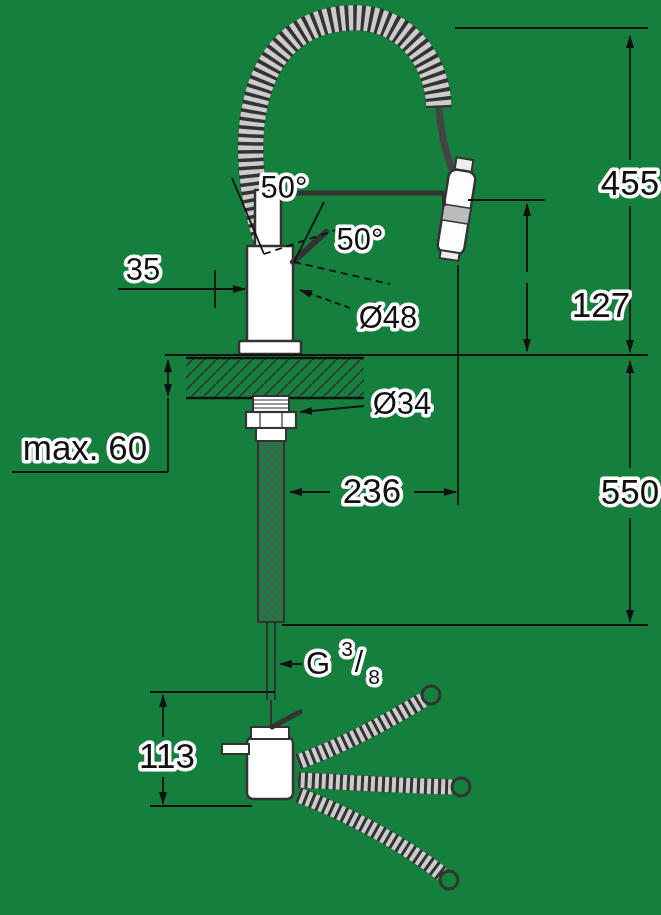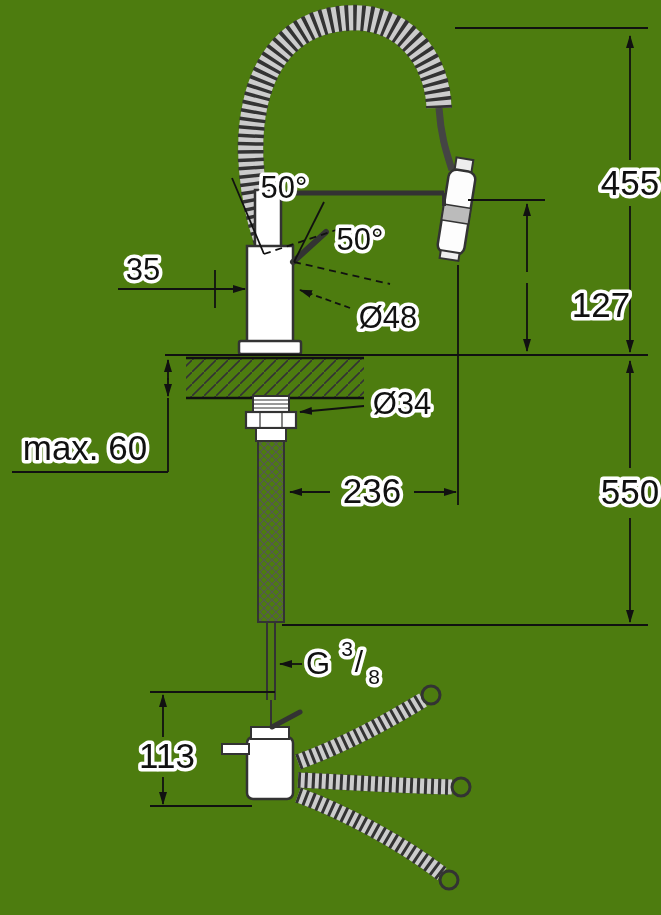--- a/index.html
+++ b/index.html
@@ -1,16 +1,16 @@
 <!DOCTYPE html>
 <html><head>
 <meta charset="utf-8">
 <style>
   html,body{margin:0;padding:0;background:#fff;}
-  .stage{position:relative;width:661px;height:915px;background:#4d7c0f;overflow:hidden;}
+  .stage{position:relative;width:661px;height:915px;background:#15803d;overflow:hidden;}
   svg{display:block;}
   text{
     font-family:"Liberation Sans","DejaVu Sans",sans-serif;
     fill:#111;
     paint-order:stroke;
     stroke:#fff;
     stroke-width:7px;
     stroke-linejoin:round;
   }
   .t-lg{font-size:35px;}

